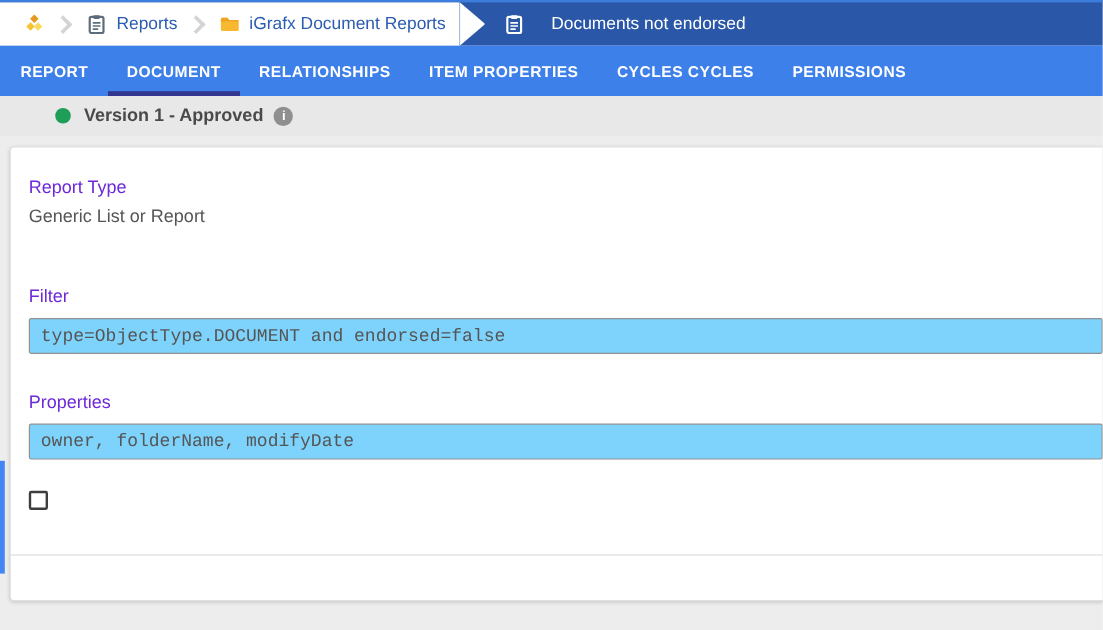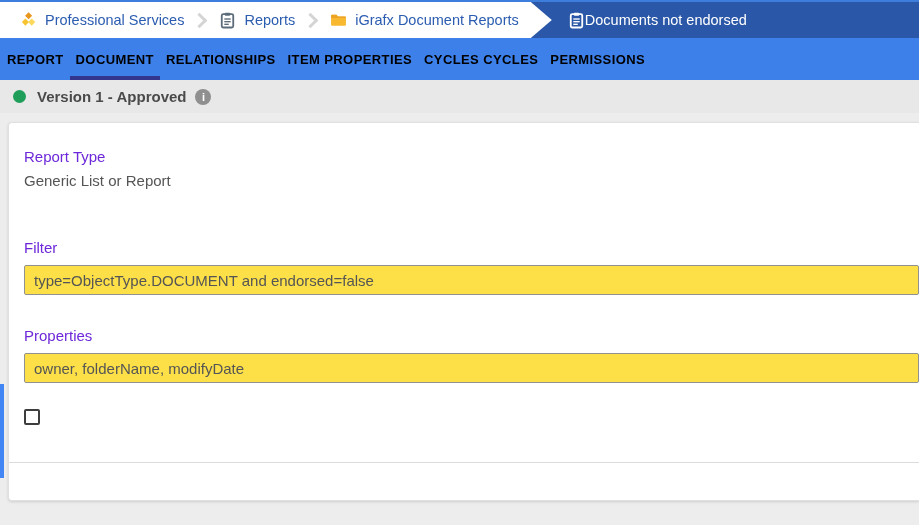--- a/index.html
+++ b/index.html
@@ -45,41 +45,41 @@
   .crumb-arrow {
     width:21px; height:36px;
     background:#ffffff;
     clip-path:polygon(0 0, 100% 50%, 0 100%);
     flex:none;
   }
   .crumb-current {
     flex:1;
     display:flex;
     align-items:center;
-    gap:0;
+    gap:22px;
     color:#ffffff;
     font-size:14.5px;
     padding-left:16px;
     white-space:nowrap;
   }
   .icon16 { width:17px; height:17px; flex:none; display:block; }
 
   
   .tab-bar {
     height:42px;
     background:#3d80ea;
     display:flex;
     align-items:stretch;
     padding-left:1px;
   }
   .tab {
     display:flex;
     align-items:center;
-    padding:0 6px;
-    color:#000000;
+    padding:0 16px;
+    color:#ffffff;
     font-size:13px;
     font-weight:600;
     letter-spacing:0.4px;
     position:relative;
     cursor:pointer;
     white-space:nowrap;
   }
   .tab.active::after {
     content:"";
     position:absolute;
@@ -87,21 +87,21 @@
     height:4px;
     background:#32368f;
   }
 
   
   .version-bar {
     height:33px;
     background:#e8e8e8;
     display:flex;
     align-items:center;
-    padding-left:13px;
+    padding-left:46px;
   }
   .status-dot {
     width:13px; height:13px;
     border-radius:50%;
     background:#1f9e5a;
     margin-right:11px;
     flex:none;
   }
   .version-text {
     font-size:15px;
@@ -151,24 +151,24 @@
   .lbl-filter { margin-top:49px; }
   .lbl-properties { margin-top:32px; }
   .text-input {
     display:block;
     margin-top:8px;
     width:100%;
     height:30px;
     border:1px solid #919191;
     border-radius:2px;
     padding:0 9px;
-    font-family:Liberation Sans, sans-serif;
+    font-family:Liberation Mono, monospace;
     font-size:15px;
     color:#555555;
-    background:#fde047;
+    background:#7dd3fc;
   }
   .checkbox-row {
     margin-top:26px;
     display:flex;
     align-items:center;
   }
   .checkbox {
     appearance:none;
     -webkit-appearance:none;
     width:16px; height:16px;
@@ -204,21 +204,20 @@
 
 <div class="breadcrumb-bar">
   <div class="crumb-white">
 
     <div class="crumb">
       <svg class="icon16" viewBox="0 0 17 17">
         <rect x="6.1" y="1.2" width="5" height="5" transform="rotate(45 8.6 3.7)" fill="#e8971f"></rect>
         <rect x="2.9" y="7.6" width="5" height="5" transform="rotate(45 5.4 10.1)" fill="#f7c331"></rect>
         <rect x="9.2" y="7.6" width="5" height="5" transform="rotate(45 11.7 10.1)" fill="#fcd95d"></rect>
       </svg>
-      <span>Professional Services</span>
     </div>
 
     <span class="crumb-sep"></span>
 
     <div class="crumb">
       <svg class="icon16" viewBox="0 0 16 16" style="color:#5d6c7b">
         <rect x="2.6" y="2" width="10.8" height="12.6" rx="1.4" fill="none" stroke="currentColor" stroke-width="1.7"></rect>
         <rect x="5.4" y="0.6" width="5.2" height="3" rx="0.9" fill="currentColor"></rect>
         <line x1="5" y1="6.6" x2="11" y2="6.6" stroke="currentColor" stroke-width="1.3"></line>
         <line x1="5" y1="9.1" x2="11" y2="9.1" stroke="currentColor" stroke-width="1.3"></line>

